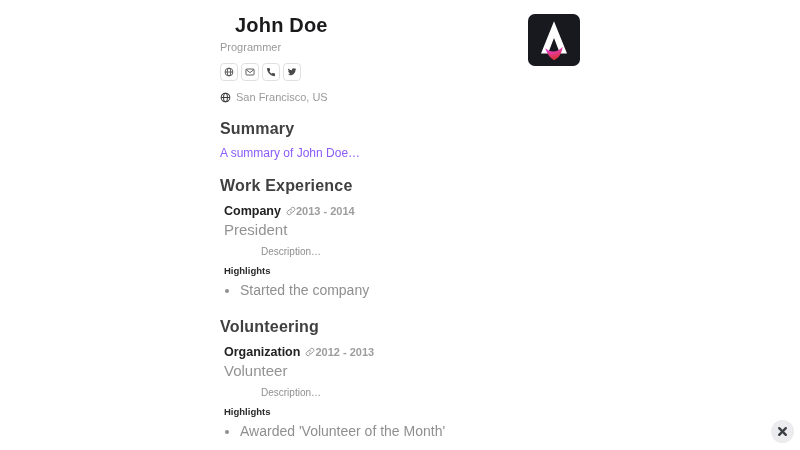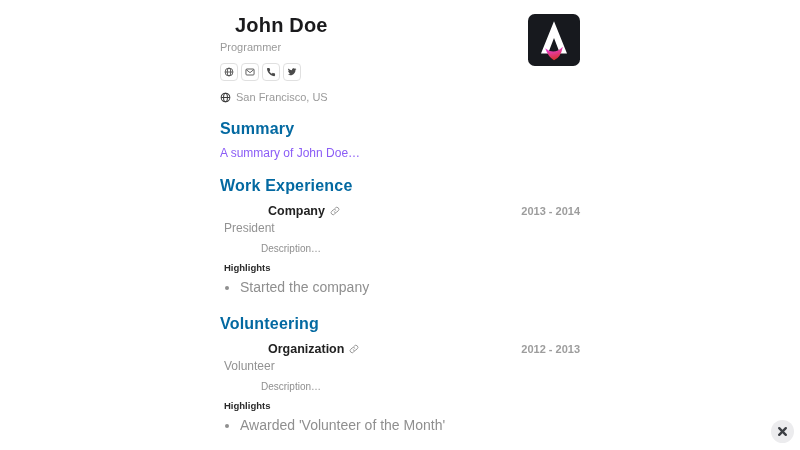--- a/index.html
+++ b/index.html
@@ -16,31 +16,31 @@
     background: #fff; display: flex; align-items: center; justify-content: center;
     color: #4a4a4a; cursor: pointer; padding: 0; }
   .social-btn svg { width: 10px; height: 10px; }
   .location { display: flex; align-items: center; gap: 5px; margin-top: 10px;
     font-size: 11px; color: #9a9a9a; }
   .location svg { width: 11px; height: 11px; color: #3a3a3a; flex: none; }
   .logo { width: 52px; height: 52px; flex: none; }
 
   
   .section { margin-top: 17px; }
-  .section-title { font-size: 16px; font-weight: 700; color: #0369a1; letter-spacing: .2px; }
+  .section-title { font-size: 16px; font-weight: 700; color: #404040; letter-spacing: .2px; }
   .summary-text { font-size: 12px; color: #8b5cf6; margin-top: 8px; }
 
   .entry { margin-top: 9px; padding-left: 4px; }
-  .entry-head { display: flex; justify-content: space-between; align-items: baseline; margin-left: 44px; }
+  .entry-head { display: flex; justify-content: flex-start; align-items: baseline; }
   .entry-name { font-size: 12.5px; font-weight: 700; color: #222; display: inline-flex;
     align-items: center; gap: 5px; }
   .link-icon { color: #9a9a9a; display: inline-flex; cursor: pointer; }
   .link-icon svg { width: 10px; height: 10px; }
   .entry-dates { font-size: 11px; color: #9d9d9d; white-space: nowrap; font-weight: bold; }
-  .entry-sub { font-size: 12px; color: #929292; margin-top: 3px; }
+  .entry-sub { font-size: 15px; color: #929292; margin-top: 3px; }
   .entry-desc { font-size: 10px; color: #8f8f8f; margin-top: 8px; padding-left: 37px; }
   .mini-label { font-size: 9.5px; font-weight: 700; color: #2a2a2a; margin-top: 8px; }
   ul.mini-list { margin: 4px 0 0 0; padding-left: 16px; }
   ul.mini-list li { font-size: 14px; color: #8f8f8f; line-height: 1.5; }
 
   
   .float-widget { position: fixed; right: 6px; bottom: 7px; width: 23px; height: 23px;
     border-radius: 50%; background: #ececee; border: none; display: flex;
     align-items: center; justify-content: center; color: #3c3f44; cursor: pointer; }
   .float-widget svg { width: 11px; height: 11px; }

